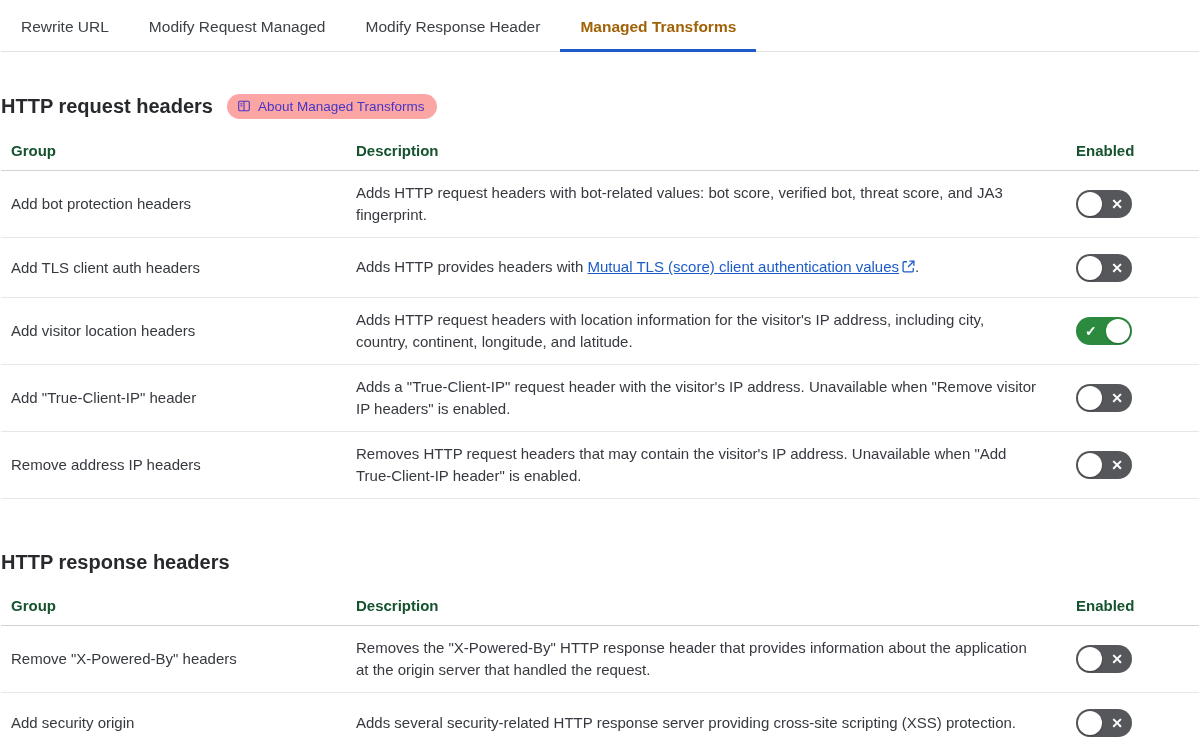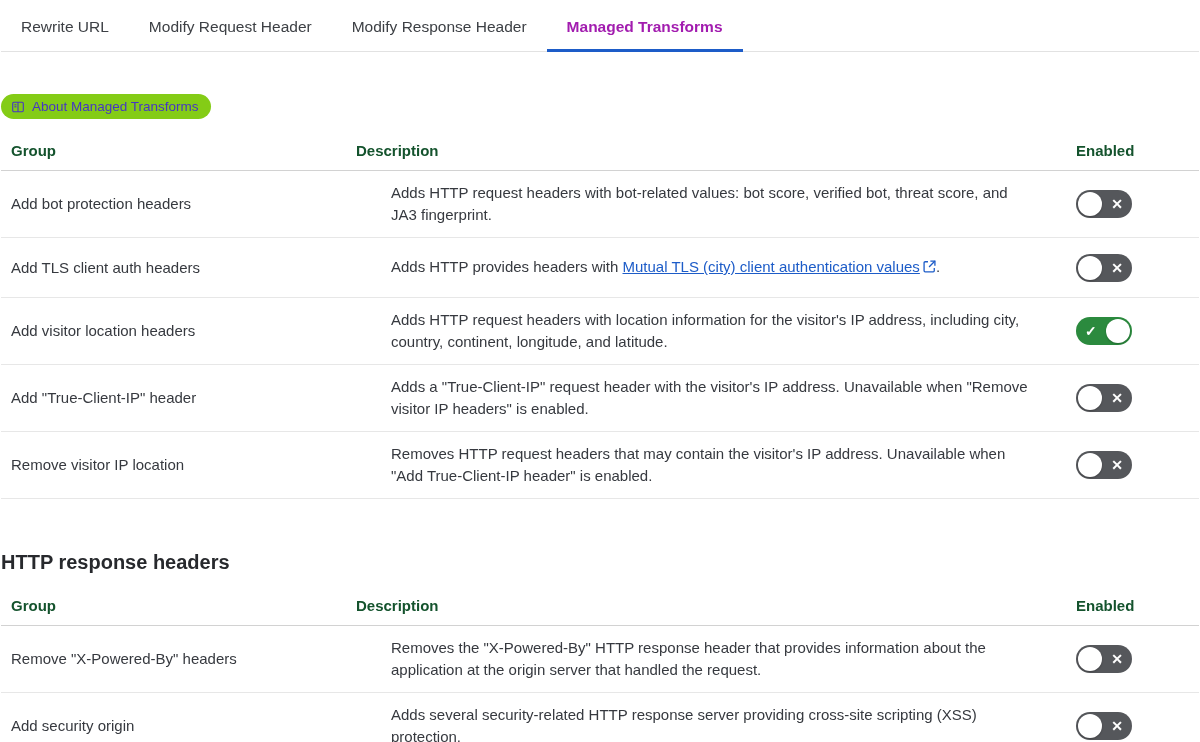--- a/index.html
+++ b/index.html
@@ -10,46 +10,46 @@
     color:#36393f;
   }
   .container { padding:0 1px; }
 
   
   .tabs { display:flex; margin-top:6px; border-bottom:1px solid #e2e2e2; }
   .tab {
     padding:12px 20px 13px 20px; font-size:15.5px; color:#3d4045;
     cursor:pointer; margin-bottom:-1px; white-space:nowrap;
   }
-  .tab.active { color:#a21caf; font-weight:700; border-bottom:3px solid #1d5cc8; }
+  .tab.active { color:#a16207; font-weight:700; border-bottom:3px solid #1d5cc8; }
 
   
   .section-head { display:flex; align-items:center; gap:14px; margin-top:42px; }
   .section-head.second { margin-top:52px; }
   .section-title { font-size:20px; font-weight:700; color:#27292d; }
   .about-badge {
-    display:inline-flex; align-items:flex-end; gap:7px;
-    background:#84cc16; color:#4636c3; border-radius:13px;
+    display:inline-flex; align-items:flex-start; gap:7px;
+    background:#fca5a5; color:#4636c3; border-radius:13px;
     padding:5px 12px 5px 10px; font-size:13.5px; cursor:pointer;
   }
   .about-badge svg { display:block; }
 
   
   .table { margin-top:14px; }
   .thead, .row {
     display:grid; grid-template-columns:355px 700px 1fr;
     align-items:center;
   }
   .thead { border-bottom:1px solid #d2d2d2; padding:9px 0 11px 0; }
   .th { font-size:15px; font-weight:700; color:#14532d; }
   .th.group, .cell.group { padding-left:10px; }
   .th.enabled, .cell.enabled { padding-left:20px; }
   .row { border-bottom:1px solid #e7e7e7; padding:11px 0; min-height:60px; }
   .cell { font-size:15px; line-height:22px; color:#36393f; }
-  .cell.desc { padding-right:20px;margin-left:35px; }
+  .cell.desc { padding-right:20px; }
   .cell.desc a { color:#1d5cc8; text-decoration:underline; cursor:pointer; }
   .ext-icon { display:inline-block; vertical-align:-1px; margin-left:3px; color:#1d5cc8; }
 
   
   .toggle {
     position:relative; width:56px; height:28px; border-radius:14px;
     cursor:pointer; flex:none;
   }
   .toggle.off { background:#55575b; }
   .toggle.on  { background:#2b8a3e; }
@@ -67,26 +67,27 @@
   .toggle.off .glyph { right:9px; }
   .toggle.on  .glyph { left:9px; }
 </style>
 </head>
 <body>
 
 <div class="container">
 
   <div class="tabs">
     <div class="tab">Rewrite URL</div>
-    <div class="tab">Modify Request Header</div>
+    <div class="tab">Modify Request Managed</div>
     <div class="tab">Modify Response Header</div>
     <div class="tab active">Managed Transforms</div>
   </div>
 
   <div class="section-head">
+    <div class="section-title">HTTP request headers</div>
     <div class="about-badge">
       <span>
         <svg width="14" height="14" viewBox="0 0 14 14" fill="none" stroke="#4636c3" stroke-width="1.1">
           <rect x="1.7" y="2.2" width="10.6" height="9.6" rx="1.2"></rect>
           <line x1="7" y1="2.2" x2="7" y2="11.8"></line>
           <line x1="3.4" y1="4.8" x2="5.4" y2="4.8"></line>
           <line x1="3.4" y1="6.8" x2="5.4" y2="6.8"></line>
         </svg>
       </span>
       <span>About Managed Transforms</span>
@@ -107,21 +108,21 @@
         <div class="toggle off">
           <span class="knob"></span>
           <span class="glyph">✕</span>
         </div>
       </div>
     </div>
 
     <div class="row">
       <div class="cell group">Add TLS client auth headers</div>
       <div class="cell desc">
-        <span>Adds HTTP provides headers with </span><a>Mutual TLS (city) client authentication values</a><span class="ext-icon"><svg width="13" height="13" viewBox="0 0 12 12" fill="none" stroke="currentColor" stroke-width="1.2">
+        <span>Adds HTTP provides headers with </span><a>Mutual TLS (score) client authentication values</a><span class="ext-icon"><svg width="13" height="13" viewBox="0 0 12 12" fill="none" stroke="currentColor" stroke-width="1.2">
               <path d="M4.6 1.6 H2 A1 1 0 0 0 1 2.6 V10 A1 1 0 0 0 2 11 H9.4 A1 1 0 0 0 10.4 10 V7.4"></path>
               <path d="M6.8 1 H11 V5.2"></path>
               <path d="M11 1 L5.6 6.4"></path>
             </svg></span><span>.</span>
       </div>
       <div class="cell enabled">
         <div class="toggle off">
           <span class="knob"></span>
           <span class="glyph">✕</span>
         </div>
@@ -144,21 +145,21 @@
       <div class="cell desc">Adds a "True-Client-IP" request header with the visitor's IP address. Unavailable when "Remove visitor IP headers" is enabled.</div>
       <div class="cell enabled">
         <div class="toggle off">
           <span class="knob"></span>
           <span class="glyph">✕</span>
         </div>
       </div>
     </div>
 
     <div class="row">
-      <div class="cell group">Remove visitor IP location</div>
+      <div class="cell group">Remove address IP headers</div>
       <div class="cell desc">Removes HTTP request headers that may contain the visitor's IP address. Unavailable when "Add True-Client-IP header" is enabled.</div>
       <div class="cell enabled">
         <div class="toggle off">
           <span class="knob"></span>
           <span class="glyph">✕</span>
         </div>
       </div>
     </div>
   </div>
 

